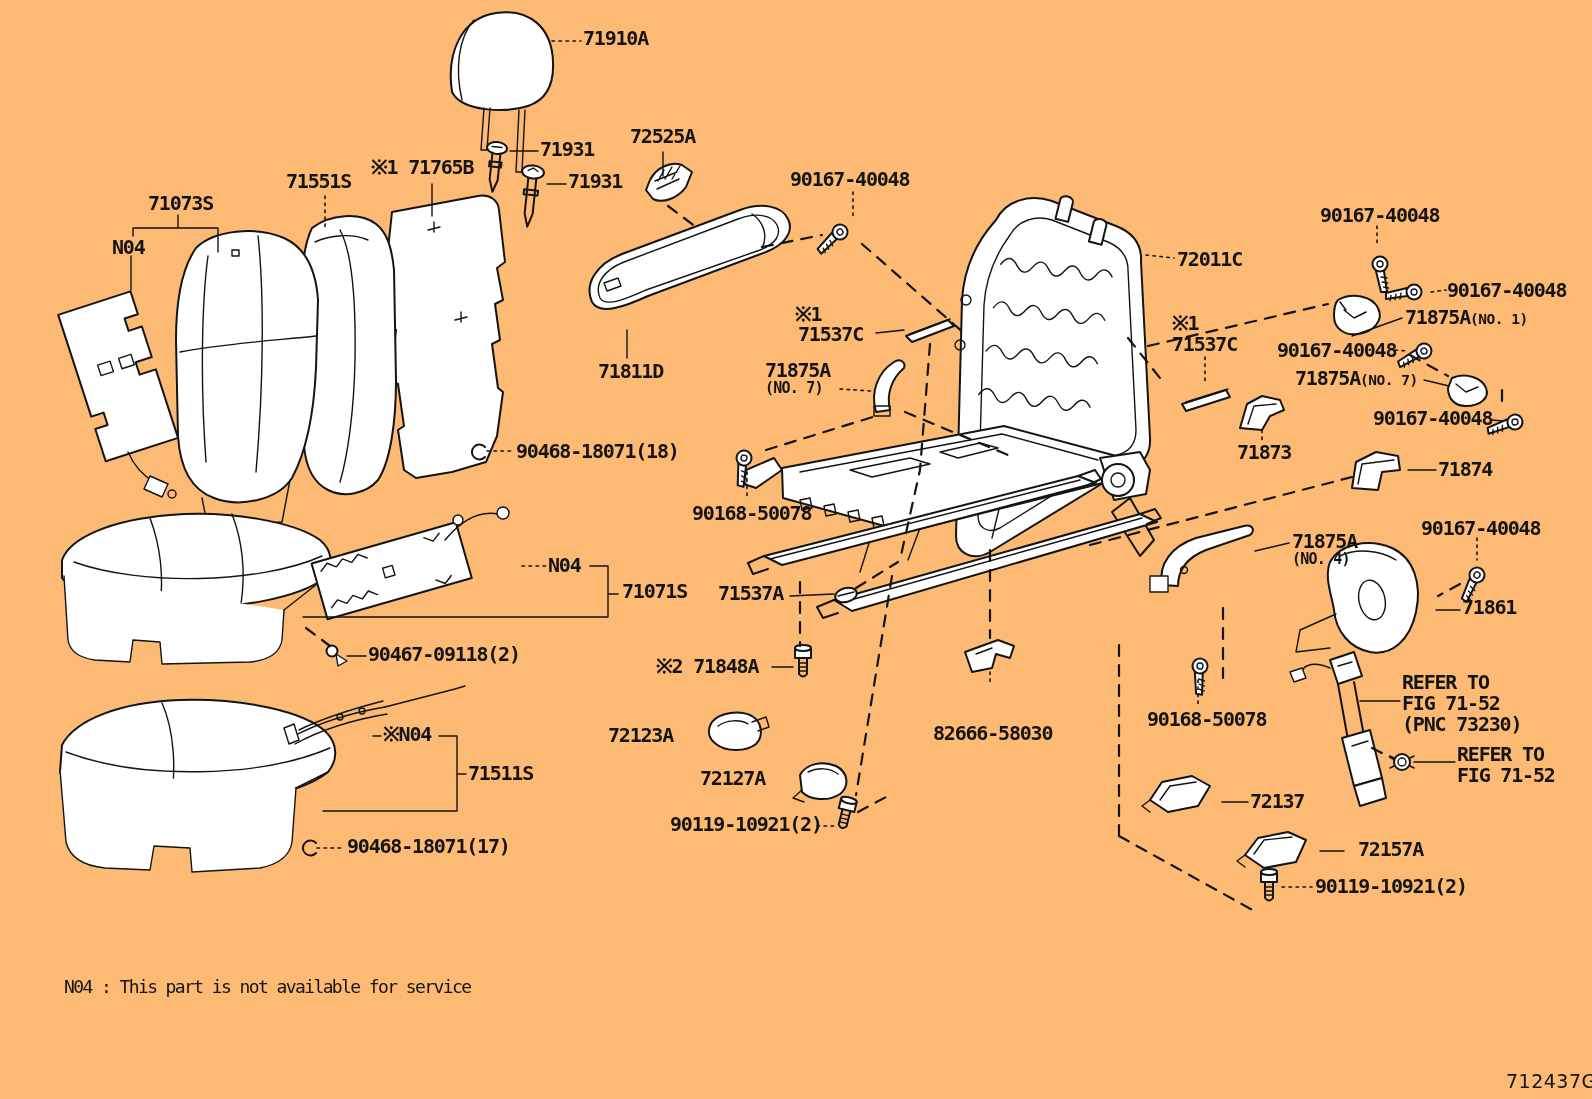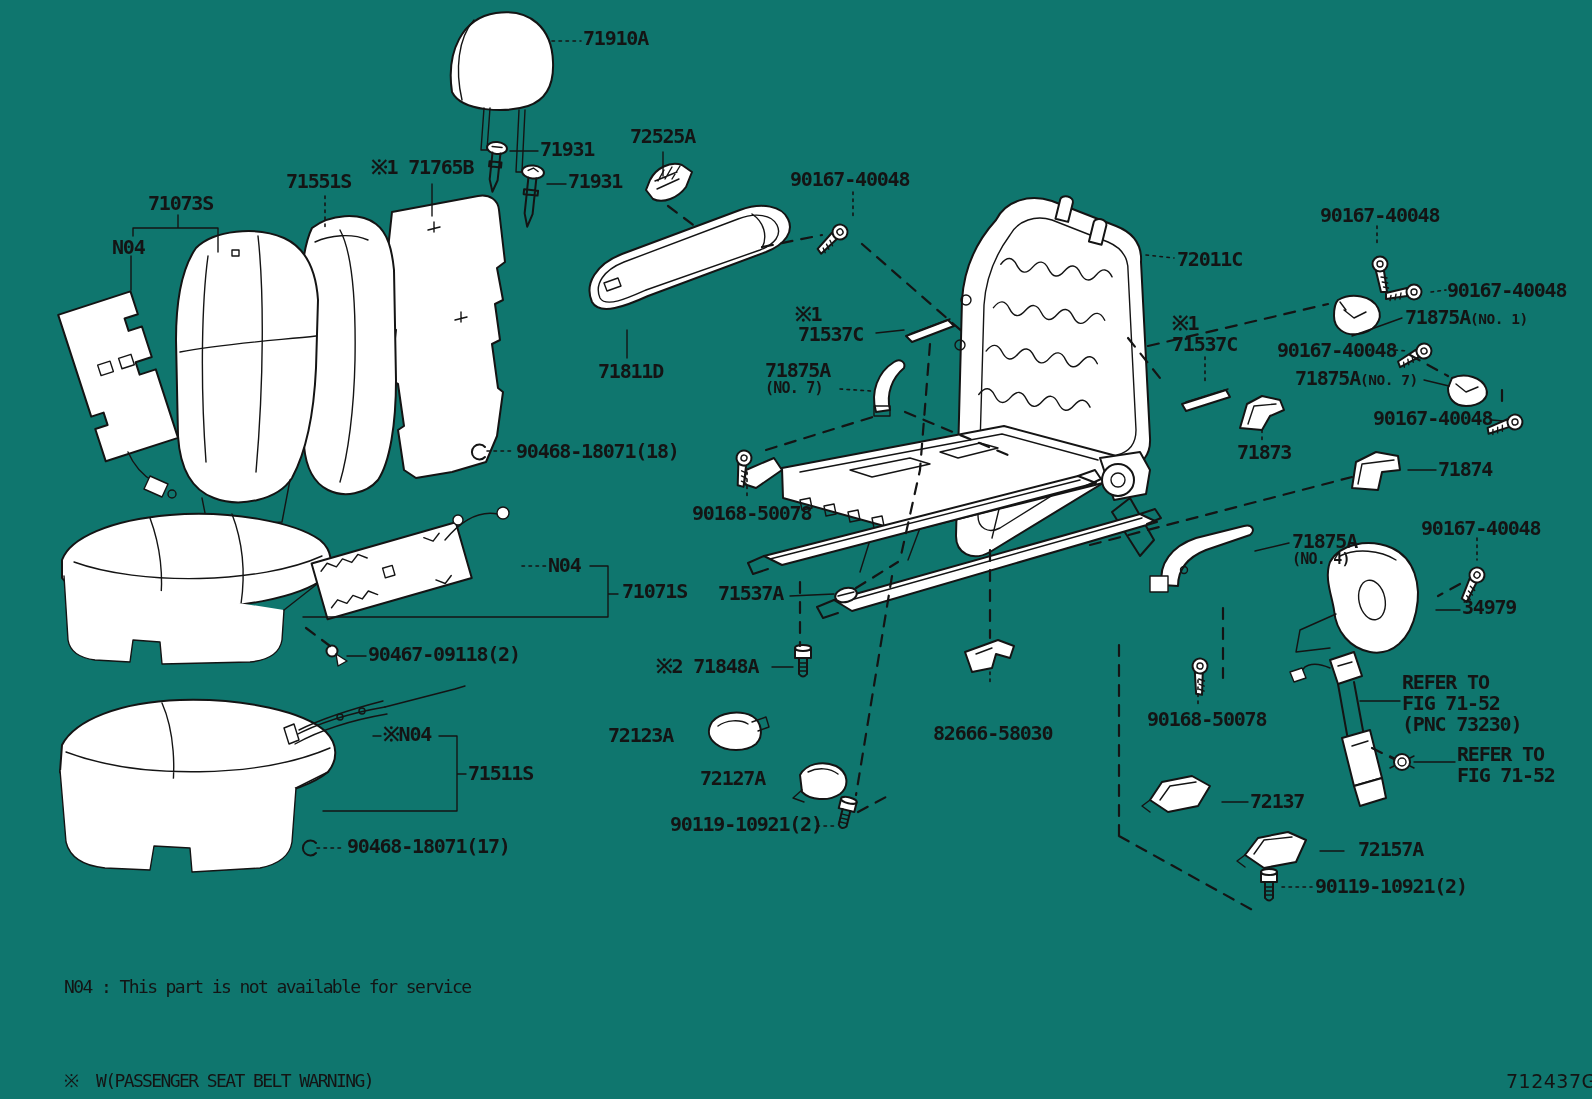--- a/index.html
+++ b/index.html
@@ -1,16 +1,16 @@
 <!DOCTYPE html>
 <html><head>
 <meta charset="utf-8">
 <style>
   html,body{margin:0;padding:0;background:#fff;}
-  #stage{position:relative;width:1592px;height:1099px;background:#0f766e;overflow:hidden;
+  #stage{position:relative;width:1592px;height:1099px;background:#fdba74;overflow:hidden;
          font-family:"DejaVu Sans Mono",monospace;color:#141414;}
   #art{position:absolute;left:0;top:0;}
   .ln{fill:none;stroke:#141414;stroke-width:2;stroke-linecap:round;stroke-linejoin:round;}
   .fw{fill:#fff;}
   .thin{stroke-width:1.4;}
   .dot{stroke-width:1.6;stroke-dasharray:2.5 4.5;}
   .dash{stroke-width:2.2;stroke-dasharray:11 9;}
   .lbl{position:absolute;font-weight:700;font-size:20px;line-height:1.05;
        letter-spacing:-1.2px;white-space:pre;}
   .lbl .sfx{font-size:14.5px;letter-spacing:-.5px;}
@@ -357,21 +357,21 @@
   <div class="lbl" style="left:1172px;top:313px"><span>※1</span></div>
   <div class="lbl" style="left:1172px;top:334px"><span>71537C</span></div>
   <div class="lbl" style="left:765px;top:360px"><span>71875A</span><div class="l2">(NO. 7)</div></div>
   <div class="lbl" style="left:598px;top:361px"><span>71811D</span></div>
   <div class="lbl" style="left:516px;top:441px"><span>90468-18071(18)</span></div>
   <div class="lbl" style="left:692px;top:503px"><span>90168-50078</span></div>
   <div class="lbl" style="left:1237px;top:442px"><span>71873</span></div>
   <div class="lbl" style="left:1438px;top:459px"><span>71874</span></div>
   <div class="lbl" style="left:1421px;top:518px"><span>90167-40048</span></div>
   <div class="lbl" style="left:1292px;top:531px"><span>71875A</span><div class="l2">(NO. 4)</div></div>
-  <div class="lbl" style="left:1462px;top:597px"><span>34979</span></div>
+  <div class="lbl" style="left:1462px;top:597px"><span>71861</span></div>
   <div class="lbl" style="left:548px;top:555px"><span>N04</span></div>
   <div class="lbl" style="left:622px;top:581px"><span>71071S</span></div>
   <div class="lbl" style="left:718px;top:583px"><span>71537A</span></div>
   <div class="lbl" style="left:368px;top:644px"><span>90467-09118(2)</span></div>
   <div class="lbl" style="left:656px;top:656px"><span>※2 71848A</span></div>
   <div class="lbl" style="left:933px;top:723px"><span>82666-58030</span></div>
   <div class="lbl" style="left:1147px;top:709px"><span>90168-50078</span></div>
   <div class="lbl" style="left:1402px;top:672px"><span>REFER TO</span><div class="l2b">FIG 71-52</div><div class="l2b">(PNC 73230)</div></div>
   <div class="lbl" style="left:1457px;top:744px"><span>REFER TO</span><div class="l2b">FIG 71-52</div></div>
   <div class="lbl" style="left:608px;top:725px"><span>72123A</span></div>
@@ -379,20 +379,19 @@
   <div class="lbl" style="left:468px;top:763px"><span>71511S</span></div>
   <div class="lbl" style="left:700px;top:768px"><span>72127A</span></div>
   <div class="lbl" style="left:670px;top:814px"><span>90119-10921(2)</span></div>
   <div class="lbl" style="left:1250px;top:791px"><span>72137</span></div>
   <div class="lbl" style="left:347px;top:836px"><span>90468-18071(17)</span></div>
   <div class="lbl" style="left:1358px;top:839px"><span>72157A</span></div>
   <div class="lbl" style="left:1315px;top:876px"><span>90119-10921(2)</span></div>
 
   <div class="legend">
     <div class="g1">N04 : This part is not available for service</div>
-    <div class="g2">※  W(PASSENGER SEAT BELT WARNING)</div>
     
     
   </div>
 
   <div class="code">712437G</div>
 
 </div>
 
 </body></html>

